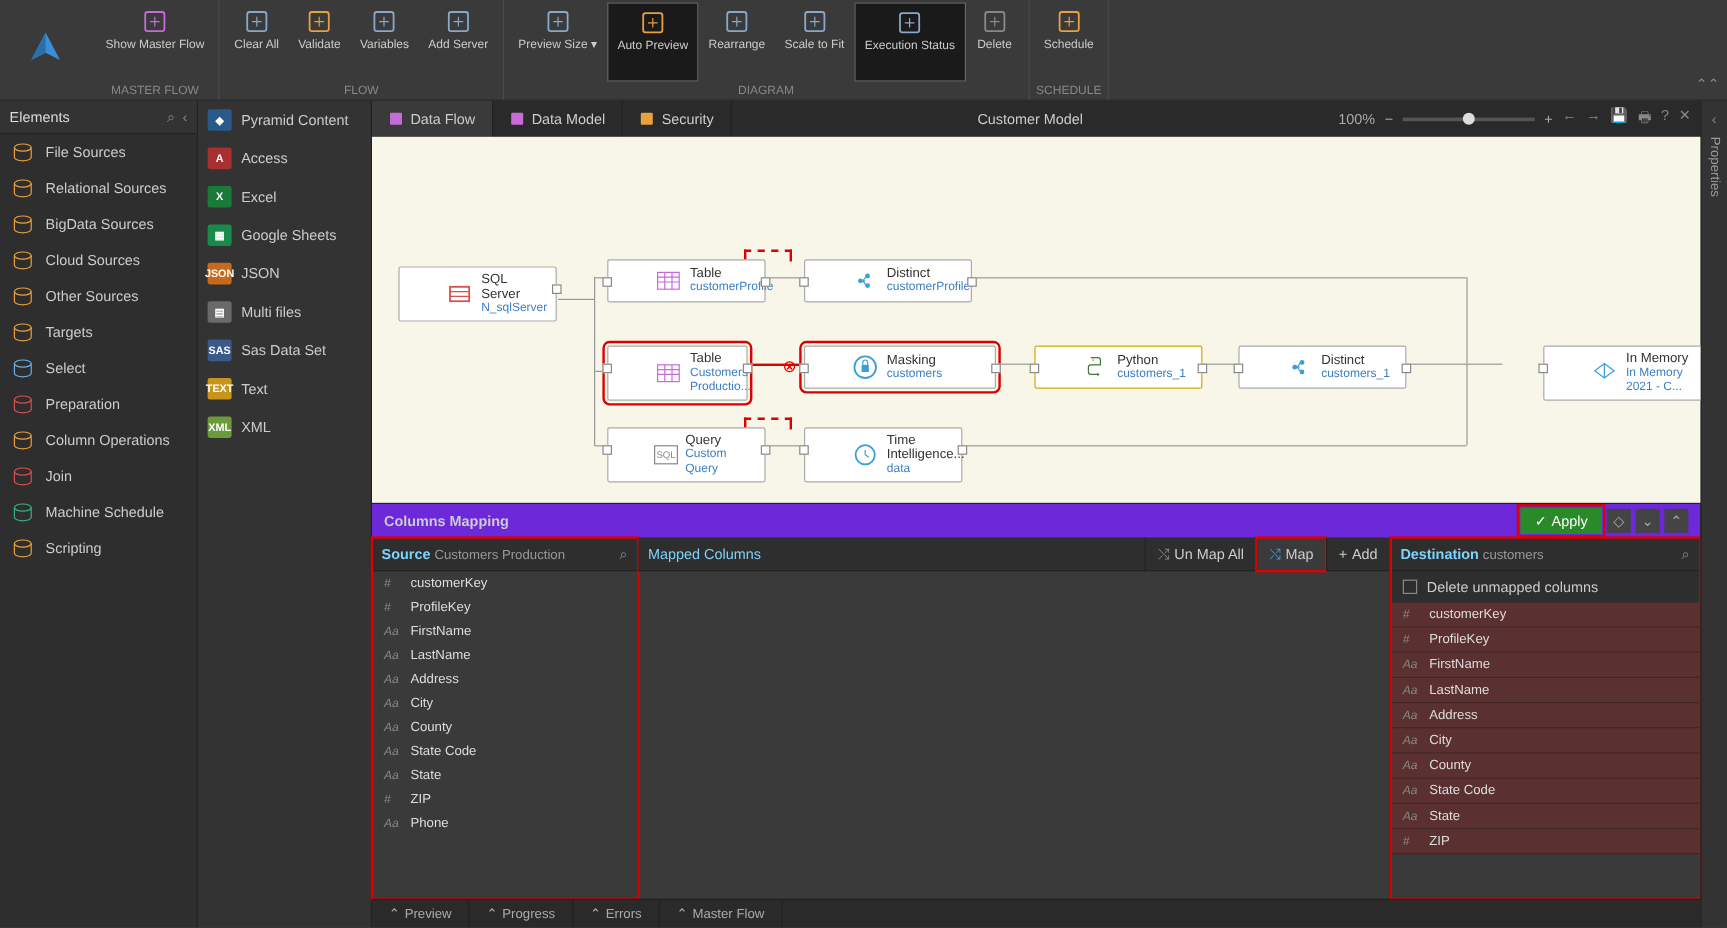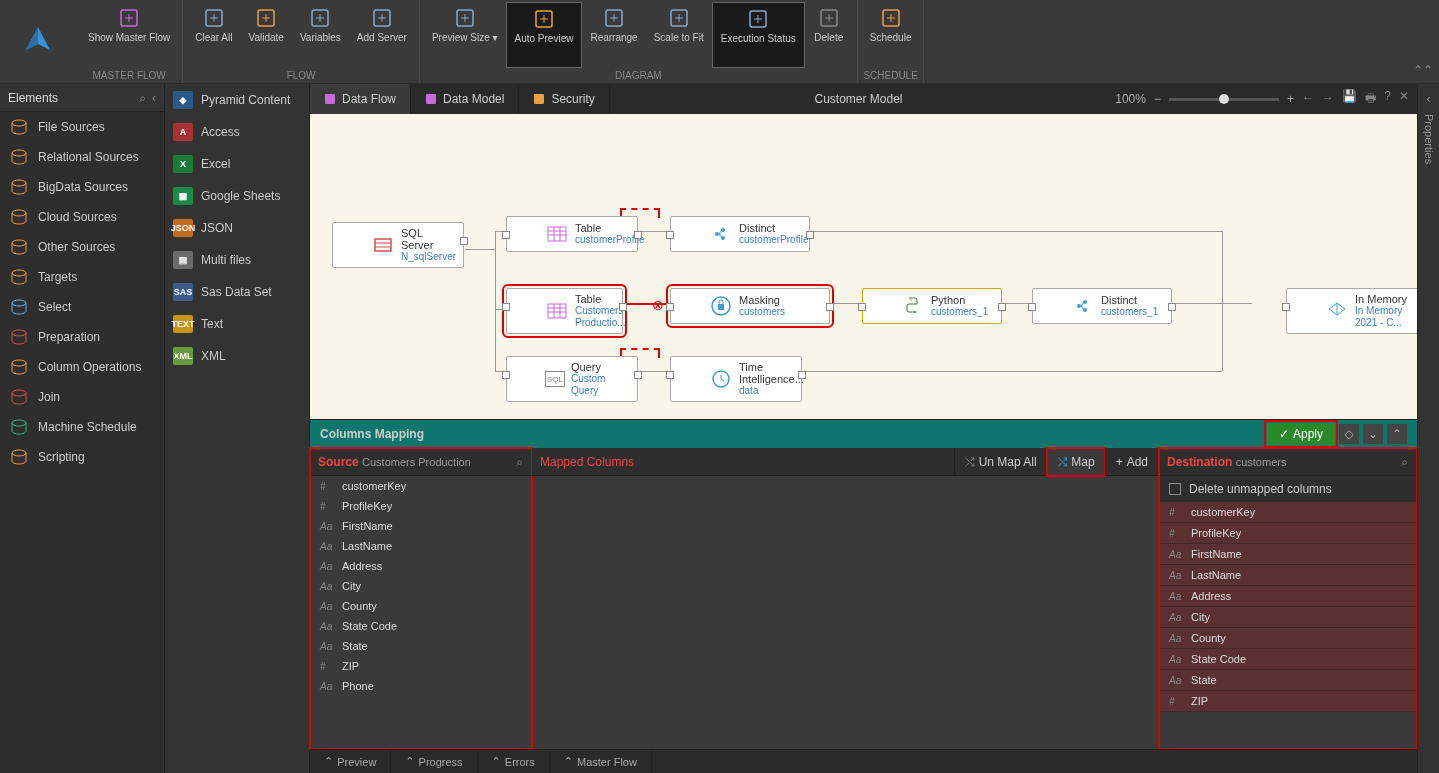--- a/index.html
+++ b/index.html
@@ -52,31 +52,31 @@
 .port.left { left: -5px; }
 .port.right { right: -5px; }
 .dashed-top { position: absolute; border: 2px dashed #d00; border-bottom: none; height: 10px; }
 
 .conn { position: absolute; height: 1px; background: #999; }
 .conn.vert { width: 1px; }
 .conn.red { background: #d00; height: 2px; }
 
 
 .mapping { height: 330px; background: #3a3a3a; border-top: 1px solid #222; display: flex; flex-direction: column; }
-.mapping-header { height: 28px; background: #0f766e; display: flex; align-items: center; padding: 0 10px; justify-content: space-between; }
+.mapping-header { height: 28px; background: #6d28d9; display: flex; align-items: center; padding: 0 10px; justify-content: space-between; }
 .mapping-header-right { display: flex; align-items: center; gap: 4px; }
 .apply-btn { background: #2a8a2a; color: #fff; padding: 4px 12px; display: flex; align-items: center; gap: 4px; cursor: pointer; outline: 2px solid #d00; outline-offset: 1px; }
 .nav-btn { width: 20px; height: 20px; background: #444; display: flex; align-items: center; justify-content: center; cursor: pointer; color: #aaa; }
 .mapping-body { flex: 1; display: flex; }
 .map-col { display: flex; flex-direction: column; border-right: 1px solid #222; }
 .map-col.src { width: 222px; outline: 2px solid #d00; outline-offset: -1px; }
 .map-col.mid { flex: 1; }
 .map-col.dst { width: 258px; outline: 2px solid #d00; outline-offset: -1px; }
 .map-col-header { height: 28px; background: #2e2e2e; display: flex; align-items: center; padding: 0 8px; justify-content: space-between; border-bottom: 1px solid #222; }
-.map-col-header .mlabel { color: #ef4444; font-size: 12px; }
+.map-col-header .mlabel { color: #7dd3fc; font-size: 12px; }
 .map-col-header .msub { color: #999; font-size: 11px; }
 .mid-actions { display: flex; align-items: center; gap: 0; }
 .mid-btn { display: flex; align-items: center; gap: 4px; padding: 0 10px; height: 28px; cursor: pointer; border-left: 1px solid #222; }
 .mid-btn.hl { outline: 2px solid #d00; outline-offset: -1px; background: #3a3a3a; }
 .map-list { flex: 1; overflow-y: auto; }
 .map-row { display: flex; align-items: center; padding: 4px 10px; gap: 6px; font-size: 11px; color: #ddd; }
 .map-row.dst-row { background: #5a3030; border-bottom: 1px solid #442525; }
 .type-icon { font-size: 10px; color: #888; width: 16px; font-style: italic; }
 .checkbox-row { display: flex; align-items: center; padding: 6px 10px; gap: 8px; background: #2e2e2e; }
 .checkbox { width: 12px; height: 12px; border: 1px solid #888; }

